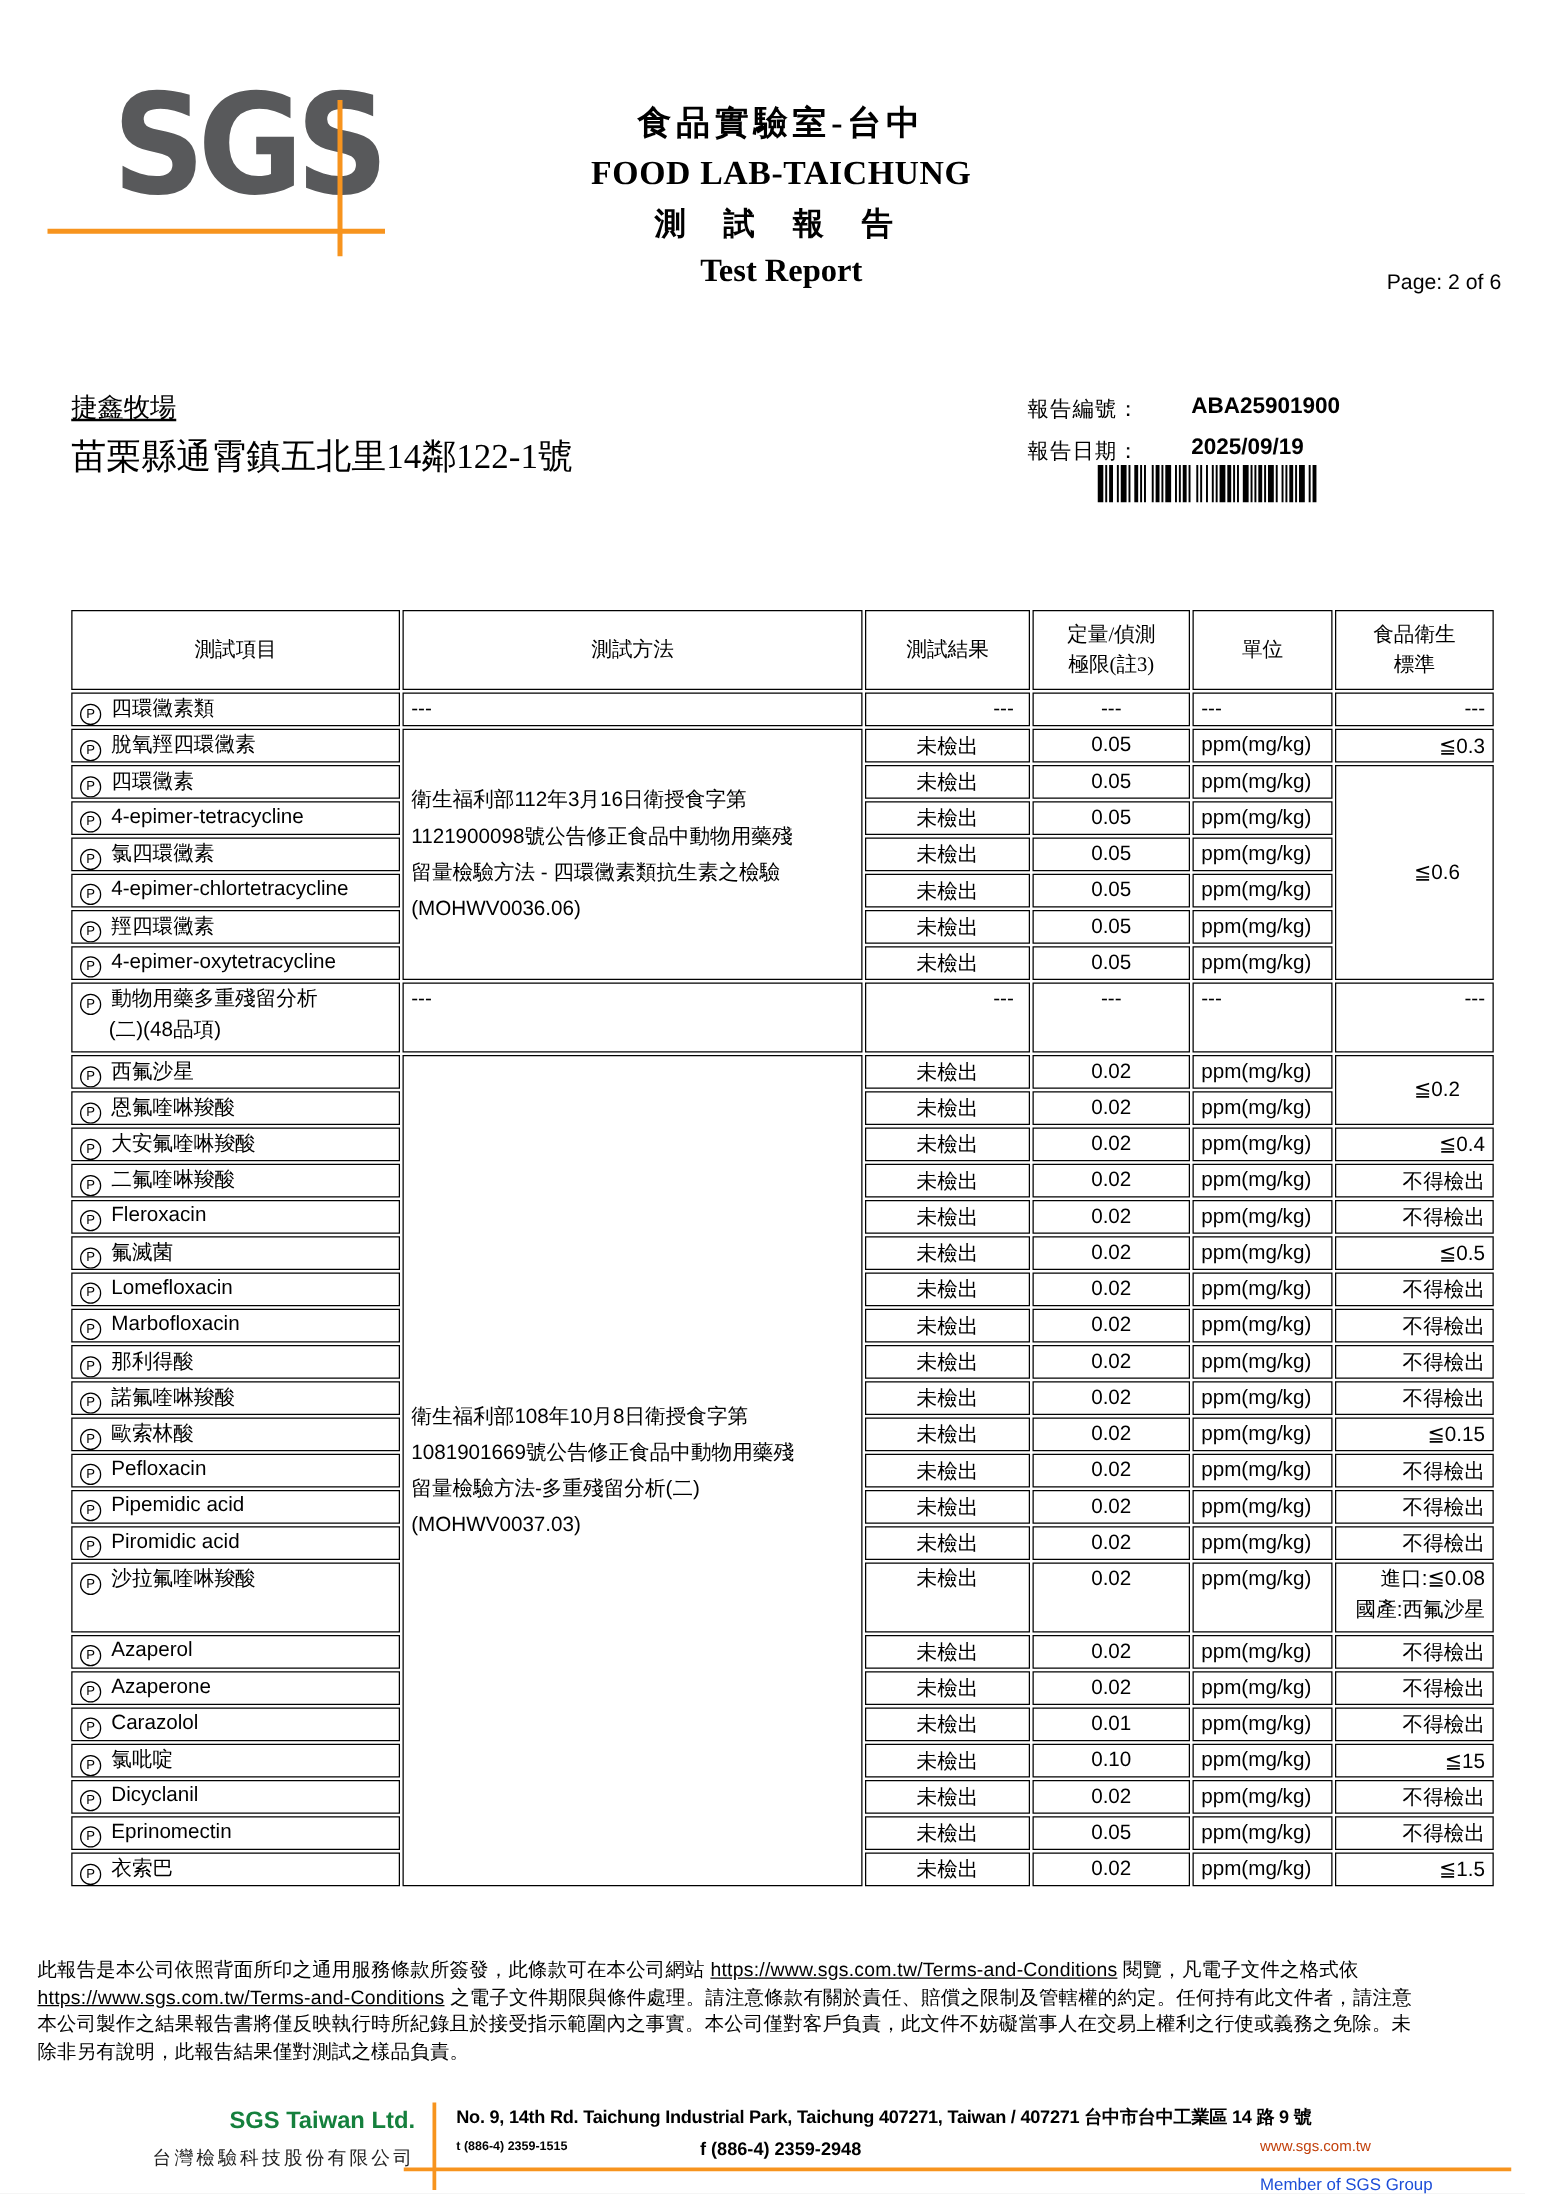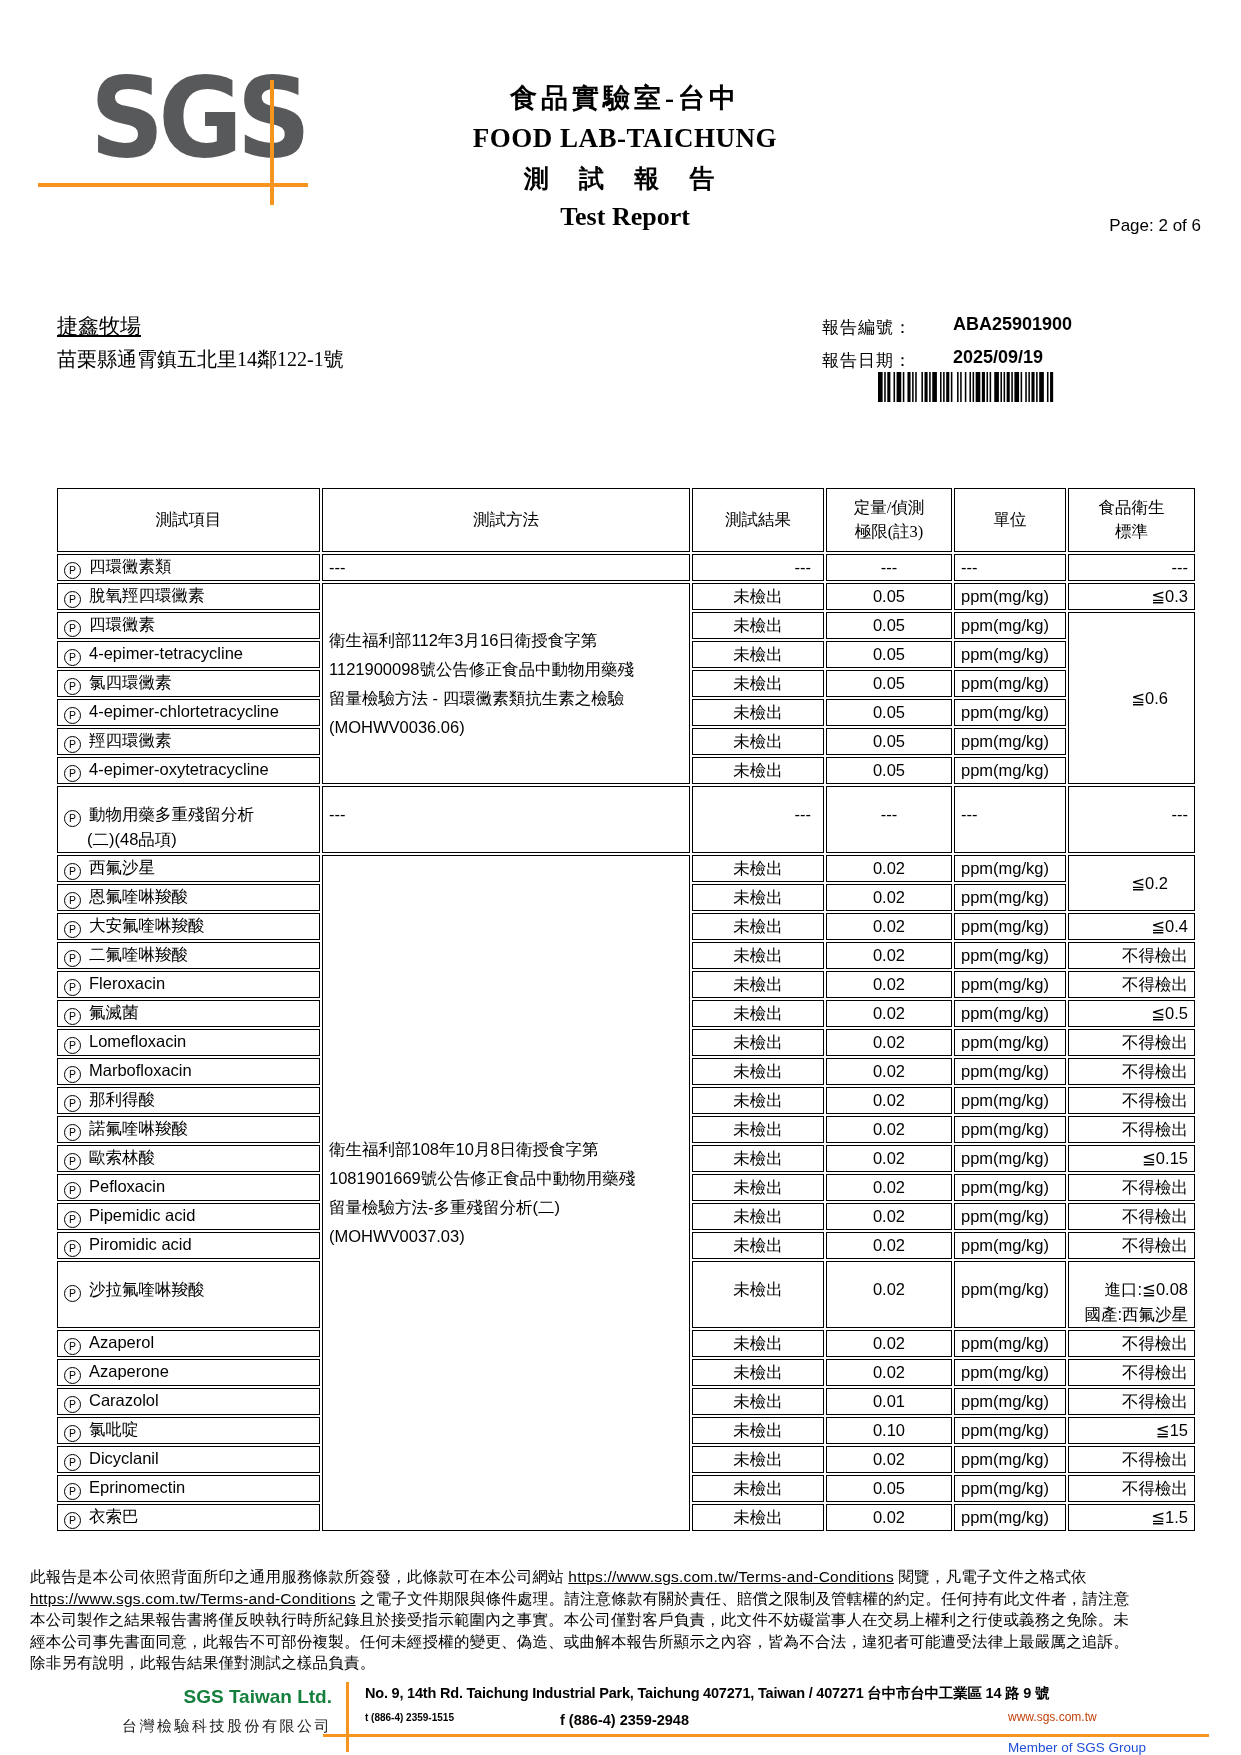--- a/index.html
+++ b/index.html
@@ -19,21 +19,21 @@
           font-family:"Liberation Serif","DejaVu Serif",serif;font-weight:bold;}
   .title-zh{font-size:27px;letter-spacing:4px;}
   .title-en{font-size:27px;margin-top:7px;letter-spacing:0.5px;}
   .report-zh{font-size:25px;margin-top:8px;letter-spacing:12px;}
   .report-en{font-size:26px;margin-top:7px;}
   .page-num{position:absolute;right:40px;top:216px;font-size:17px;}
 
   
   .client-name{position:absolute;left:57px;top:312px;font-size:21px;
                font-family:"Liberation Serif","DejaVu Serif",serif;text-decoration:underline;}
-  .client-address{position:absolute;left:57px;top:346px;font-size:20px;
+  .client-address{position:absolute;left:57px;top:346px;font-size:28px;
                font-family:"Liberation Serif","DejaVu Serif",serif;}
   .ri-label{position:absolute;font-size:17px;font-family:"Liberation Serif","DejaVu Serif",serif;letter-spacing:1px;}
   .ri-value{position:absolute;font-size:18px;font-weight:bold;}
   .lbl-no{left:822px;top:316px;} .val-no{left:953px;top:314px;}
   .lbl-date{left:822px;top:349px;} .val-date{left:953px;top:347px;}
   .barcode{position:absolute;left:878px;top:372px;width:200px;height:30px;}
 
   
   table.report{position:absolute;left:55px;top:486px;border-collapse:separate;border-spacing:2px;
                table-layout:fixed;width:1130px;}
@@ -48,21 +48,21 @@
           font-family:"Liberation Sans",sans-serif;}
   .item-line2{margin-left:23px;}
   td.c-method{text-align:left;}
   td.method-block{vertical-align:top;line-height:29px;padding-top:0;}
   td.c-result{text-align:center;}
   td.c-result.dash{text-align:right;padding-right:12px;}
   td.c-limit{text-align:center;}
   td.c-unit{text-align:left;font-size:16px;}
   td.c-std{text-align:right;padding-right:8px;}
   td.c-std.merged{padding-right:26px;}
-  tr.tall td{height:56px;vertical-align:top;line-height:25px;padding-top:15px;}
+  tr.tall td{height:56px;vertical-align:top;line-height:25px;padding-top:0;}
 
   
   .disclaimer{position:absolute;left:30px;top:1566px;width:1190px;font-size:15.5px;line-height:21.5px;
               letter-spacing:0.2px;}
   .disclaimer .url{text-decoration:underline;}
 
   
   .f-left{position:absolute;left:40px;top:1686px;width:292px;text-align:right;}
   .f-company-en{color:#15803d;font-weight:bold;font-size:19px;}
   .f-company-zh{font-family:"Liberation Serif","DejaVu Serif",serif;font-size:15px;letter-spacing:2.5px;margin-top:9px;color:#222;}
@@ -404,21 +404,20 @@
           <td class="c-unit">ppm(mg/kg)</td>
           <td class="c-std">≦1.5</td>
         </tr>
       </tbody>
   </table>
 
   <div class="disclaimer" id="disclaimer">
       <div>此報告是本公司依照背面所印之通用服務條款所簽發，此條款可在本公司網站 <span class="url">https://www.sgs.com.tw/Terms-and-Conditions</span> 閱覽，凡電子文件之格式依</div>
       <div><span class="url">https://www.sgs.com.tw/Terms-and-Conditions</span> 之電子文件期限與條件處理。請注意條款有關於責任、賠償之限制及管轄權的約定。任何持有此文件者，請注意</div>
       <div>本公司製作之結果報告書將僅反映執行時所紀錄且於接受指示範圍內之事實。本公司僅對客戶負責，此文件不妨礙當事人在交易上權利之行使或義務之免除。未</div>
-      <div>經本公司事先書面同意，此報告不可部份複製。任何未經授權的變更、偽造、或曲解本報告所顯示之內容，皆為不合法，違犯者可能遭受法律上最嚴厲之追訴。</div>
       <div>除非另有說明，此報告結果僅對測試之樣品負責。</div>
     </div>
 
   <div class="f-left">
     <div class="f-company-en">SGS Taiwan Ltd.</div>
     <div class="f-company-zh">台灣檢驗科技股份有限公司</div>
   </div>
   <div class="f-vline"></div>
   <div class="f-address">No. 9, 14th Rd. Taichung Industrial Park, Taichung 407271, Taiwan / 407271 台中市台中工業區 14 路 9 號</div>
   <div class="f-tel">t (886-4) 2359-1515</div>

